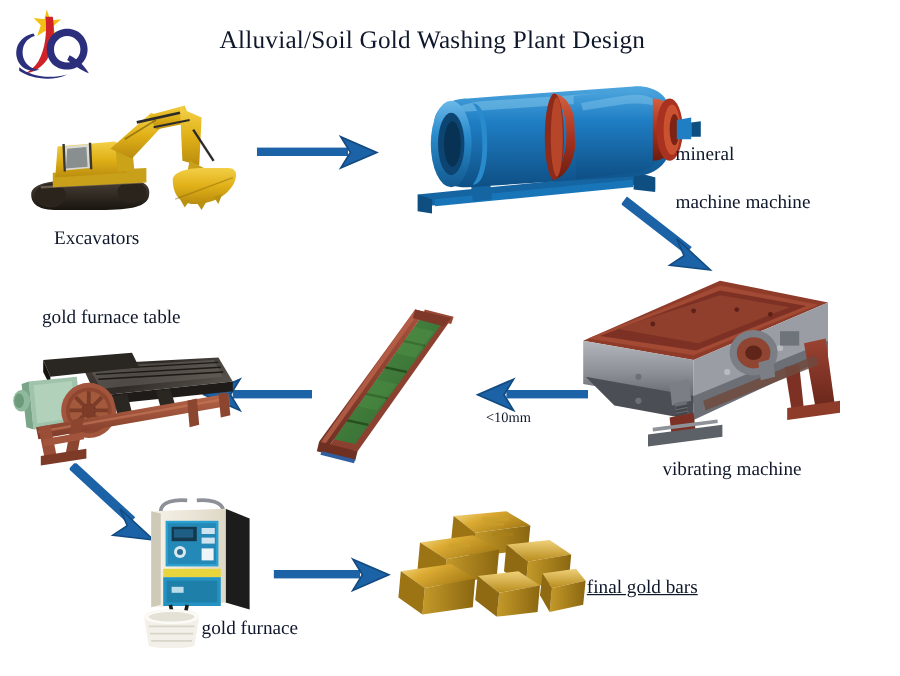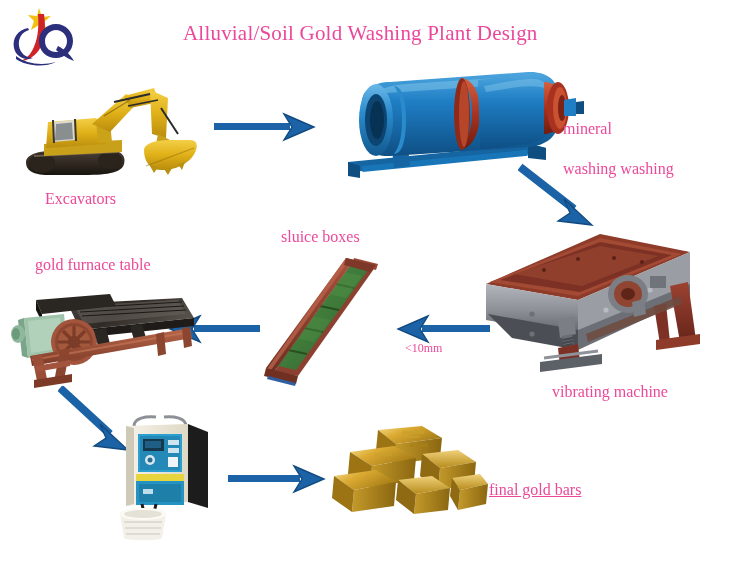--- a/index.html
+++ b/index.html
@@ -14,21 +14,21 @@
     position: relative;
     width: 750px;
     height: 563px;
     background: #ffffff;
     overflow: hidden;
   }
 
   
   .label {
     position: absolute;
-    color: #ec4899;
+    color: #0f172a;
     font-family: "Liberation Serif", "DejaVu Serif", serif;
     white-space: nowrap;
     line-height: 1.1;
     text-align: center;
   }
   .title { font-size: 21px; letter-spacing: .2px; }
   .cap   { font-size: 16px; }
   .cap-sm{ font-size: 12px; }
 
   
@@ -204,21 +204,21 @@
       <path d="M212 16 C224 16, 232 26, 232 42 C232 58, 224 68, 212 68 Z" fill="url(#redg)"></path>
       <ellipse cx="226" cy="42" rx="11" ry="26" fill="#a8321f"></ellipse>
       <ellipse cx="228" cy="42" rx="7" ry="21" fill="#cb5231"></ellipse>
       <ellipse cx="230" cy="42" rx="4" ry="13" fill="#7d2315"></ellipse>
 
       <path d="M232 34 L244 32 L244 50 L232 50 Z" fill="#1f7ec4"></path>
       <path d="M244 36 L252 35 L252 48 L244 48 Z" fill="#0f4e80"></path>
     </svg>
   </div>
   <div class="label cap" style="left:563px; top:120px;">mineral</div>
-  <div class="label cap" style="left:563px; top:160px;">washing washing</div>
+  <div class="label cap" style="left:563px; top:160px;">machine machine</div>
 
   <div class="arrow" style="left:518px; top:163px;">
     <svg width="82" height="70" viewBox="0 0 82 70">
       <path d="M2 4 L56 46" stroke="#1b63a6" stroke-width="8" stroke-linecap="butt" fill="none"></path>
       <path d="M46 36 L74 62 L40 58 L52 50 Z" fill="#1b63a6"></path>
       <path d="M46 36 L74 62 L40 58 L52 50 Z" fill="none" stroke="#124a80" stroke-width="1.3"></path>
     </svg>
   </div>
 
   <div class="vibe">
@@ -320,21 +320,20 @@
       <path d="M88 6 L92 7 L13 118 L9 117 Z" fill="#b9614a" opacity=".8"></path>
 
       <path d="M96 6 L120 12 L118 18 L94 12 Z" fill="#9a4935"></path>
 
       <path d="M8 116 L40 124 L38 132 L6 124 Z" fill="#6f3022"></path>
       <path d="M10 124 L38 131 L37 134 L9 127 Z" fill="#2f5fa0"></path>
 
       <path d="M88 6 L118 13 L112 20 L86 13 Z" fill="#7d3829"></path>
     </svg>
   </div>
-  <div class="label cap" style="left:281px; top:228px;">sluice boxes</div>
 
   <div class="arrow" style="left:168px; top:312px;">
     <svg width="92" height="34" viewBox="0 0 92 34">
       <rect x="26" y="13" width="66" height="7" fill="#1b63a6"></rect>
       <path d="M32 4 L2 17 L32 30 L24 17 Z" fill="#1b63a6"></path>
       <path d="M32 4 L2 17 L32 30 L24 17 Z" fill="none" stroke="#124a80" stroke-width="1.4"></path>
     </svg>
   </div>
 
   <div class="shaker">
@@ -441,20 +440,21 @@
       <path d="M44 94 L40 112" stroke="#1c1c1c" stroke-width="3" fill="none"></path>
       <path d="M34 112 L40 112" stroke="#1c1c1c" stroke-width="3" fill="none"></path>
 
       <path d="M8 104 C8 100, 20 98, 32 98 C44 98, 54 100, 54 104
                L50 128 C48 131, 14 131, 12 128 Z" fill="#f2f0e8"></path>
       <ellipse cx="31" cy="104" rx="23" ry="6" fill="#fbfaf5"></ellipse>
       <ellipse cx="31" cy="104" rx="19" ry="4" fill="#e4e1d6"></ellipse>
       <path d="M12 112 L50 112 M13 118 L49 118 M14 124 L48 124" stroke="#d8d5c9" stroke-width="1.4" fill="none"></path>
     </svg>
   </div>
+  <div class="label cap" style="left:168px; top:515px;">gold furnace</div>
 
   <div class="arrow" style="left:228px; top:462px;">
     <svg width="100" height="34" viewBox="0 0 100 34">
       <rect x="0" y="13" width="72" height="7" fill="#1b63a6"></rect>
       <path d="M66 4 L96 17 L66 30 L74 17 Z" fill="#1b63a6"></path>
       <path d="M66 4 L96 17 L66 30 L74 17 Z" fill="none" stroke="#124a80" stroke-width="1.4"></path>
     </svg>
   </div>
 
   <div class="bars">

